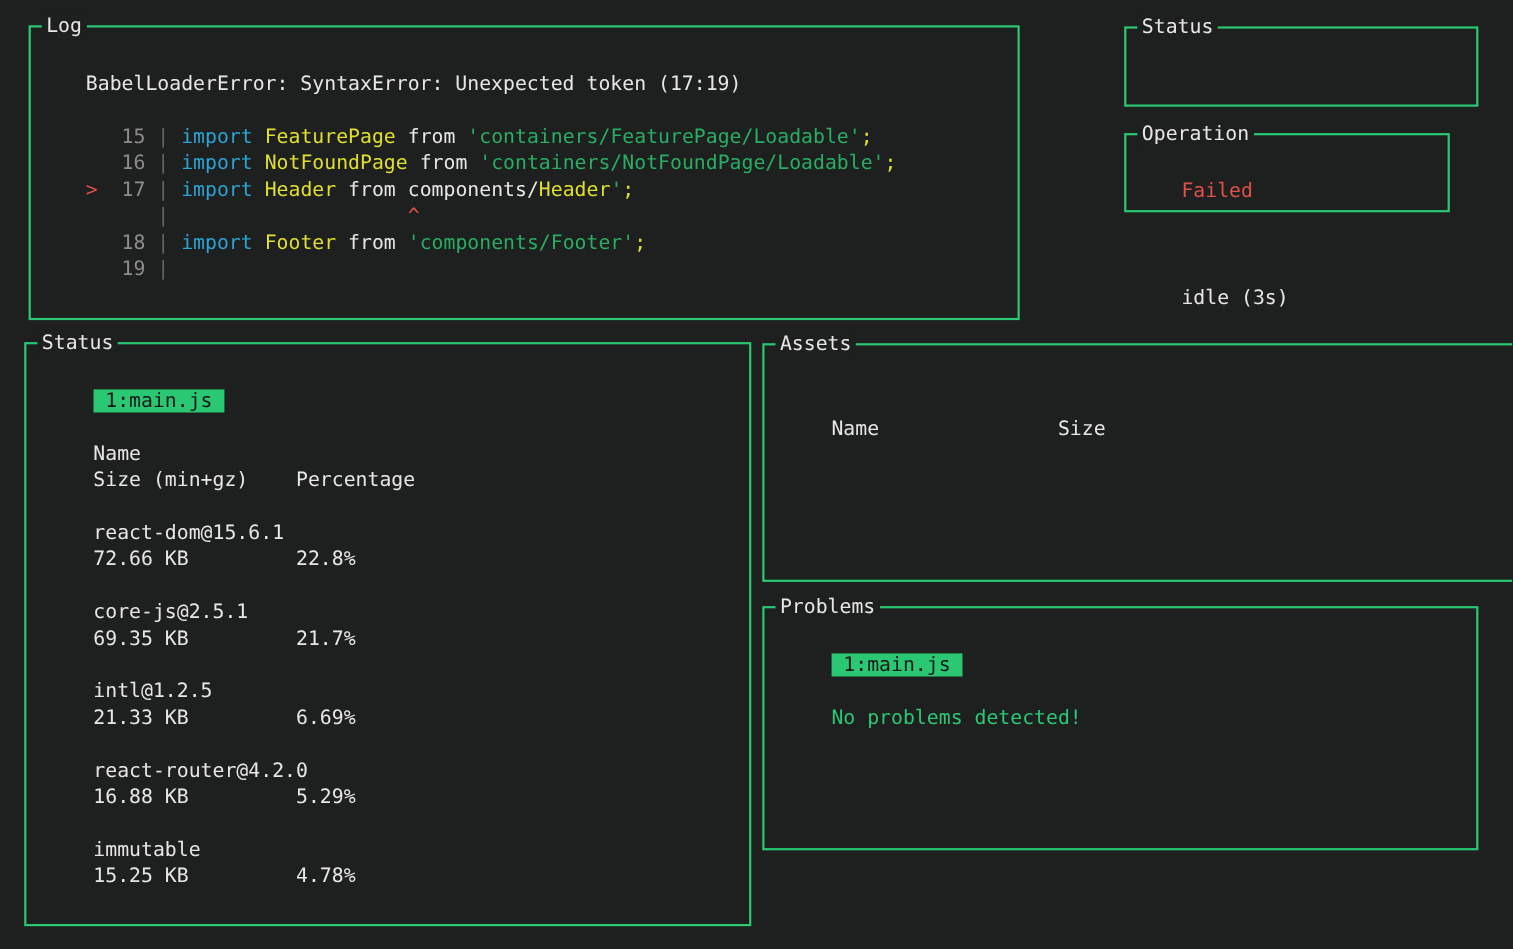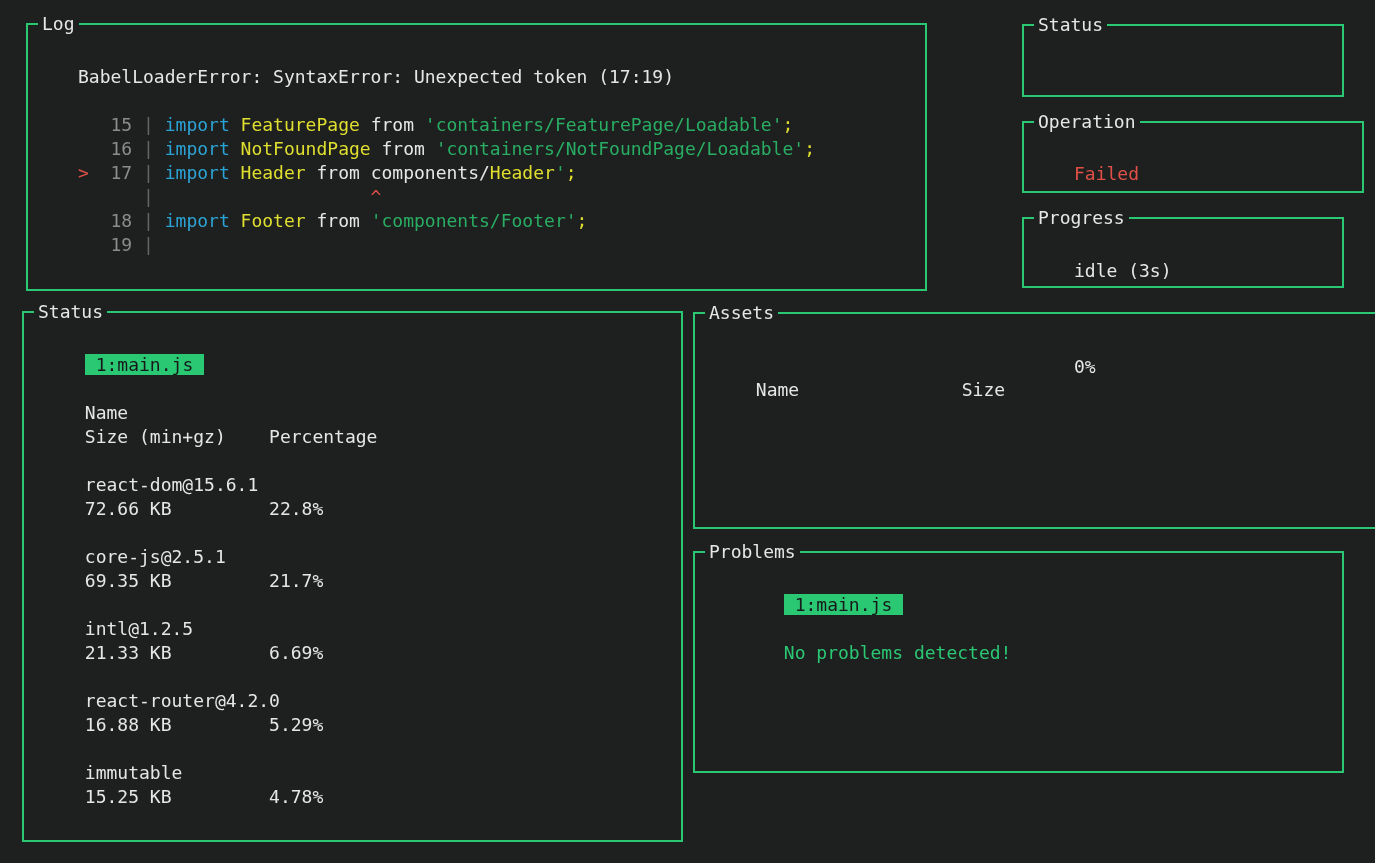--- a/index.html
+++ b/index.html
@@ -21,25 +21,25 @@
   .c-pipe{color:var(--c-pipe);}
   .c-red{color:var(--c-red);}
   .c-yellow{color:var(--c-yellow);}
   .c-blue{color:var(--c-blue);}
   .c-green{color:var(--c-green);}
   .c-success{color:var(--c-success);}
   .badge{background:var(--c-badge-bg);color:var(--c-badge-text);}
   
   .p-log{left:26px;top:23px;width:901px;height:268px;}
   .p-status{left:1022px;top:24px;width:322px;height:73px;}
-  .p-operation{left:1022px;top:121px;width:342px;height:72px;}
+  .p-operation{left:1022px;top:121px;width:296px;height:72px;}
   .p-progress{left:1022px;top:217px;width:322px;height:71px;}
   .p-modules{left:22px;top:311px;width:661px;height:531px;}
   .p-assets{left:693px;top:312px;width:741px;height:217px;}
-  .p-problems{left:693px;top:551px;width:651px;height:222px;padding-left:28px;}
+  .p-problems{left:693px;top:551px;width:651px;height:222px;}
 </style>
 </head>
 <body>
 
 <div class="screen">
 
   <div class="panel p-log">
     <div class="panel-title">Log</div>
     <div class="panel-body"><div class="row"></div><div class="row"><span class="c-plain">BabelLoaderError: SyntaxError: Unexpected token (17:19)</span></div><div class="row"></div><div class="row"><span class="c-muted">   15 </span><span class="c-pipe">| </span><span class="c-blue">import</span><span class="c-plain"> </span><span class="c-yellow">FeaturePage</span><span class="c-plain"> from </span><span class="c-green">'containers/FeaturePage/Loadable'</span><span class="c-yellow">;</span></div><div class="row"><span class="c-muted">   16 </span><span class="c-pipe">| </span><span class="c-blue">import</span><span class="c-plain"> </span><span class="c-yellow">NotFoundPage</span><span class="c-plain"> from </span><span class="c-green">'containers/NotFoundPage/Loadable'</span><span class="c-yellow">;</span></div><div class="row"><span class="c-red">&gt;</span><span class="c-muted">  17 </span><span class="c-pipe">| </span><span class="c-blue">import</span><span class="c-plain"> </span><span class="c-yellow">Header</span><span class="c-plain"> from components/</span><span class="c-yellow">Header</span><span class="c-green">'</span><span class="c-yellow">;</span></div><div class="row"><span class="c-pipe">      | </span><span class="c-red">                   ^</span></div><div class="row"><span class="c-muted">   18 </span><span class="c-pipe">| </span><span class="c-blue">import</span><span class="c-plain"> </span><span class="c-yellow">Footer</span><span class="c-plain"> from </span><span class="c-green">'components/Footer'</span><span class="c-yellow">;</span></div><div class="row"><span class="c-muted">   19 </span><span class="c-pipe">|</span></div></div>
   </div>
@@ -53,27 +53,20 @@
   </div>
 
   <div class="panel p-operation">
     <div class="panel-title">Operation</div>
     <div class="panel-body">
       <div class="row"></div>
       <div class="row c-plain">idle (3s)</div>
     </div>
   </div>
 
-  <div class="panel p-progress">
-    <div class="panel-title">Progress</div>
-    <div class="panel-body">
-      <div class="row"></div>
-      <div class="row c-plain">0%</div>
-    </div>
-  </div>
 
   <div class="panel p-modules">
     <div class="panel-title">Status</div>
     <div class="panel-body"><div class="row"></div><div class="row"><span class="c-plain"> </span><span class="badge"> 1:main.js </span></div><div class="row"></div><div class="row"><span class="c-plain"> Name</span></div><div class="row"><span class="c-plain"> Size (min+gz)    Percentage</span></div><div class="row"></div><div class="row"><span class="c-plain"> react-dom@15.6.1</span></div><div class="row"><span class="c-plain"> 72.66 KB         22.8%</span></div><div class="row"></div><div class="row"><span class="c-plain"> core-js@2.5.1</span></div><div class="row"><span class="c-plain"> 69.35 KB         21.7%</span></div><div class="row"></div><div class="row"><span class="c-plain"> intl@1.2.5</span></div><div class="row"><span class="c-plain"> 21.33 KB         6.69%</span></div><div class="row"></div><div class="row"><span class="c-plain"> react-router@4.2.0</span></div><div class="row"><span class="c-plain"> 16.88 KB         5.29%</span></div><div class="row"></div><div class="row"><span class="c-plain"> immutable</span></div><div class="row"><span class="c-plain"> 15.25 KB         4.78%</span></div></div>
   </div>
 
   <div class="panel p-assets">
     <div class="panel-title">Assets</div>
     <div class="panel-body"><div class="row"></div><div class="row"></div><div class="row"><span class="c-plain"> Name               Size</span></div><div class="row"></div></div>
   </div>

